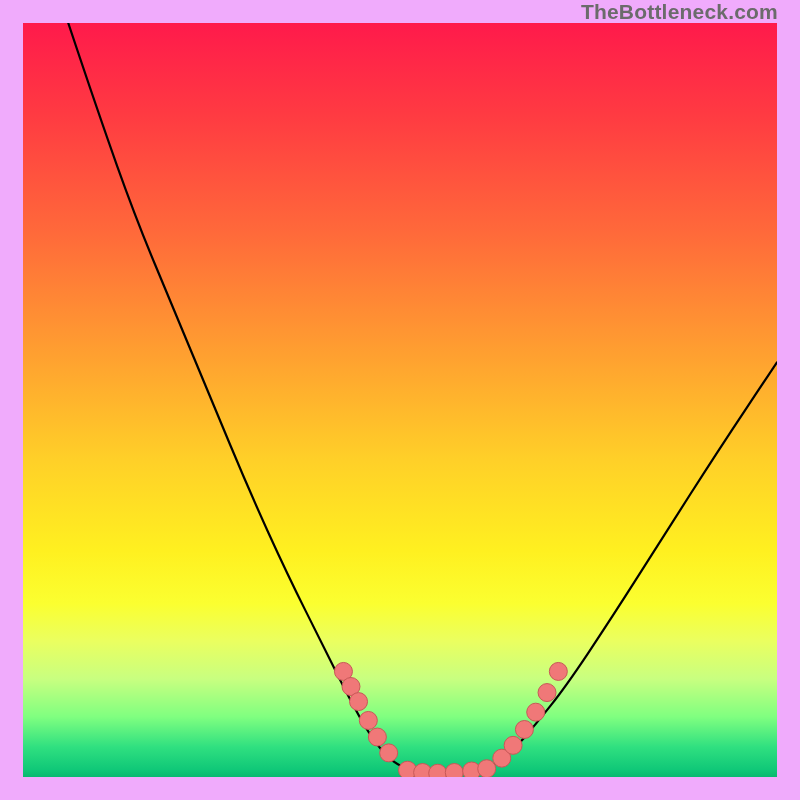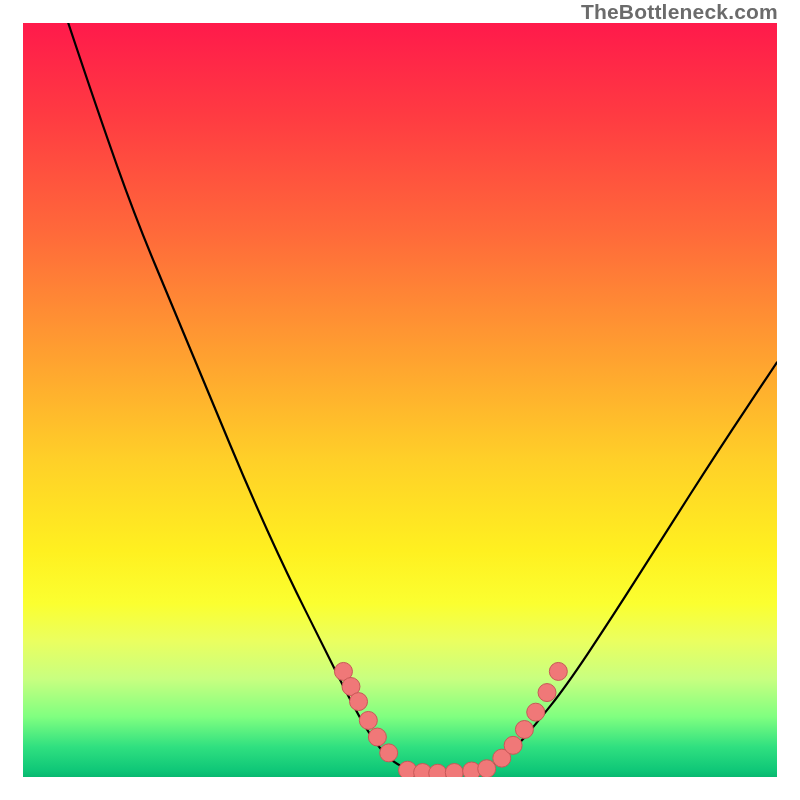--- a/index.html
+++ b/index.html
@@ -9,21 +9,21 @@
     height: 800px;
     background: #000;
     overflow: hidden;
   }
   .frame {
     position: absolute;
     left: 0;
     top: 0;
     width: 800px;
     height: 800px;
-    background: #ffffff;
+    background: #f0abfc;
   }
   .plot-area {
     position: absolute;
     left: 23px;
     top: 23px;
     width: 754px;
     height: 754px;
     overflow: hidden;
   }
   .gradient-bg {

